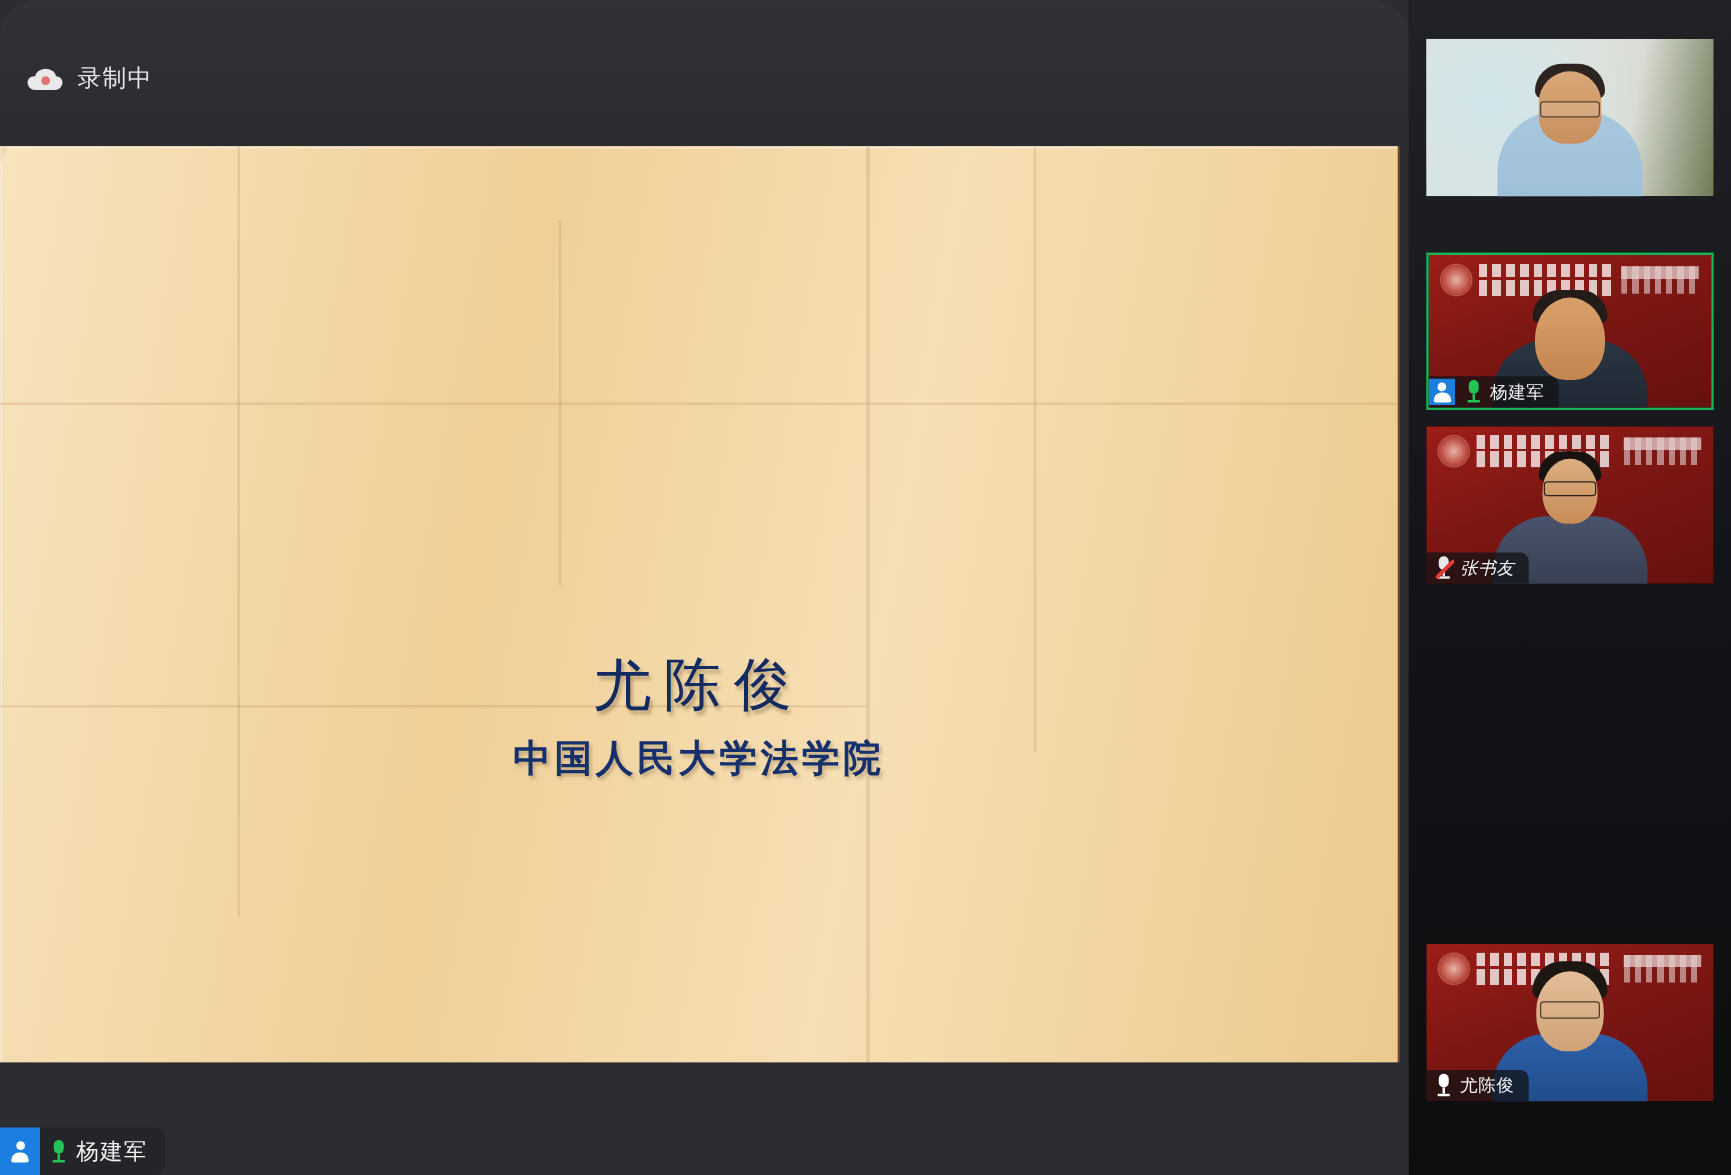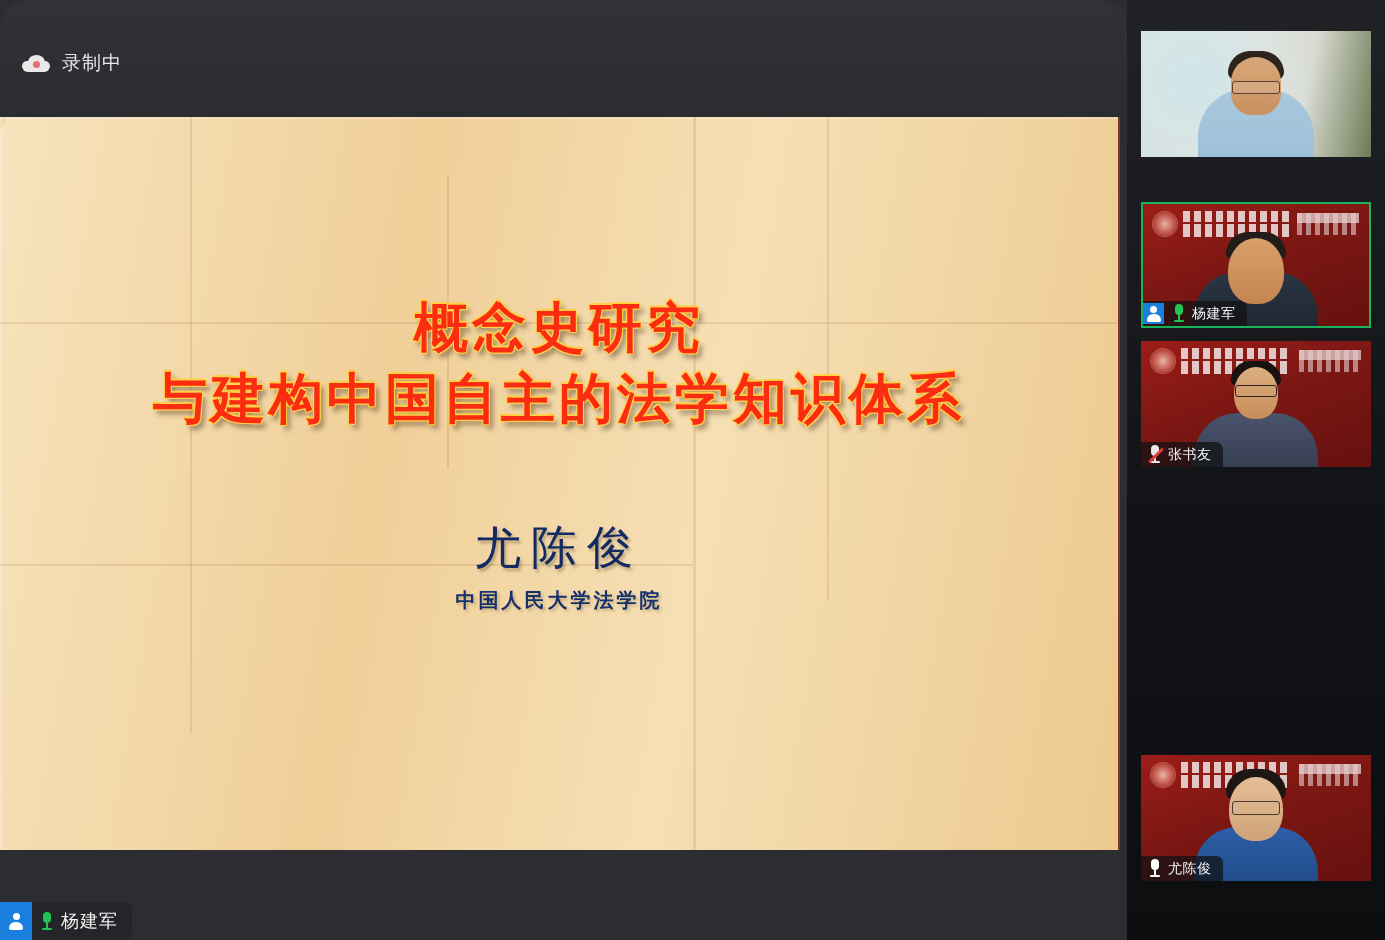--- a/index.html
+++ b/index.html
@@ -135,21 +135,21 @@
     letter-spacing: 10px;
     text-shadow: 2px 3px 3px rgba(90,70,30,.35);
   }
   .slide-affiliation {
     position: absolute;
     left: 0; right: 0;
     top: 470px;
     text-align: center;
     font-family: "DejaVu Sans", "Liberation Sans", sans-serif;
     font-weight: bold;
-    font-size: 20px;
+    font-size: 30px;
     color: #16306e;
     letter-spacing: 3px;
     text-shadow: 2px 2px 3px rgba(90,70,30,.3);
   }
 
   
   #stage-bottom {
     position: absolute;
     left: 0; top: 850px;
     width: 1127px; height: 90px;
@@ -412,24 +412,20 @@
 
   <div id="slide-wrap">
     <div id="slide">
       <div class="streak" style="left:62%;top:0;width:3px;height:100%;"></div>
       <div class="streak" style="left:74%;top:0;width:2px;height:66%;"></div>
       <div class="streak" style="left:17%;top:0;width:2px;height:84%;"></div>
       <div class="streak" style="left:0;top:28%;width:100%;height:2px;"></div>
       <div class="streak" style="left:0;top:61%;width:62%;height:2px;"></div>
       <div class="streak" style="left:40%;top:8%;width:2px;height:40%;"></div>
 
-      <div class="slide-title-block">
-        <div class="slide-title-line l1">概念史研究</div>
-        <div class="slide-title-line l2">与建构中国自主的法学知识体系</div>
-      </div>
 
       <div class="slide-presenter">尤陈俊</div>
       <div class="slide-affiliation">中国人民大学法学院</div>
     </div>
   </div>
 
   <div id="stage-bottom"></div>
 
   <div id="bottom-speaker">
     <span class="host-badge">
@@ -483,21 +479,21 @@
       </span>
       <span class="mic green">
         <span class="capsule"></span>
           <span class="stem"></span>
           <span class="base"></span>
       </span>
       <span class="name">杨建军</span>
     </div>
   </div>
 
-  <div class="tile" style="top:341px;">
+  <div class="tile" style="top:341px;font-style:italic;">
     <div class="tile-video">
       <div class="cam-red p-zhang">
         <div class="emblem"></div>
         <div class="banner"></div>
         <div class="logo2"></div>
         <div class="torso"></div>
         <div class="hair"></div>
         <div class="head"></div>
         <div class="glasses"></div>
       </div>

